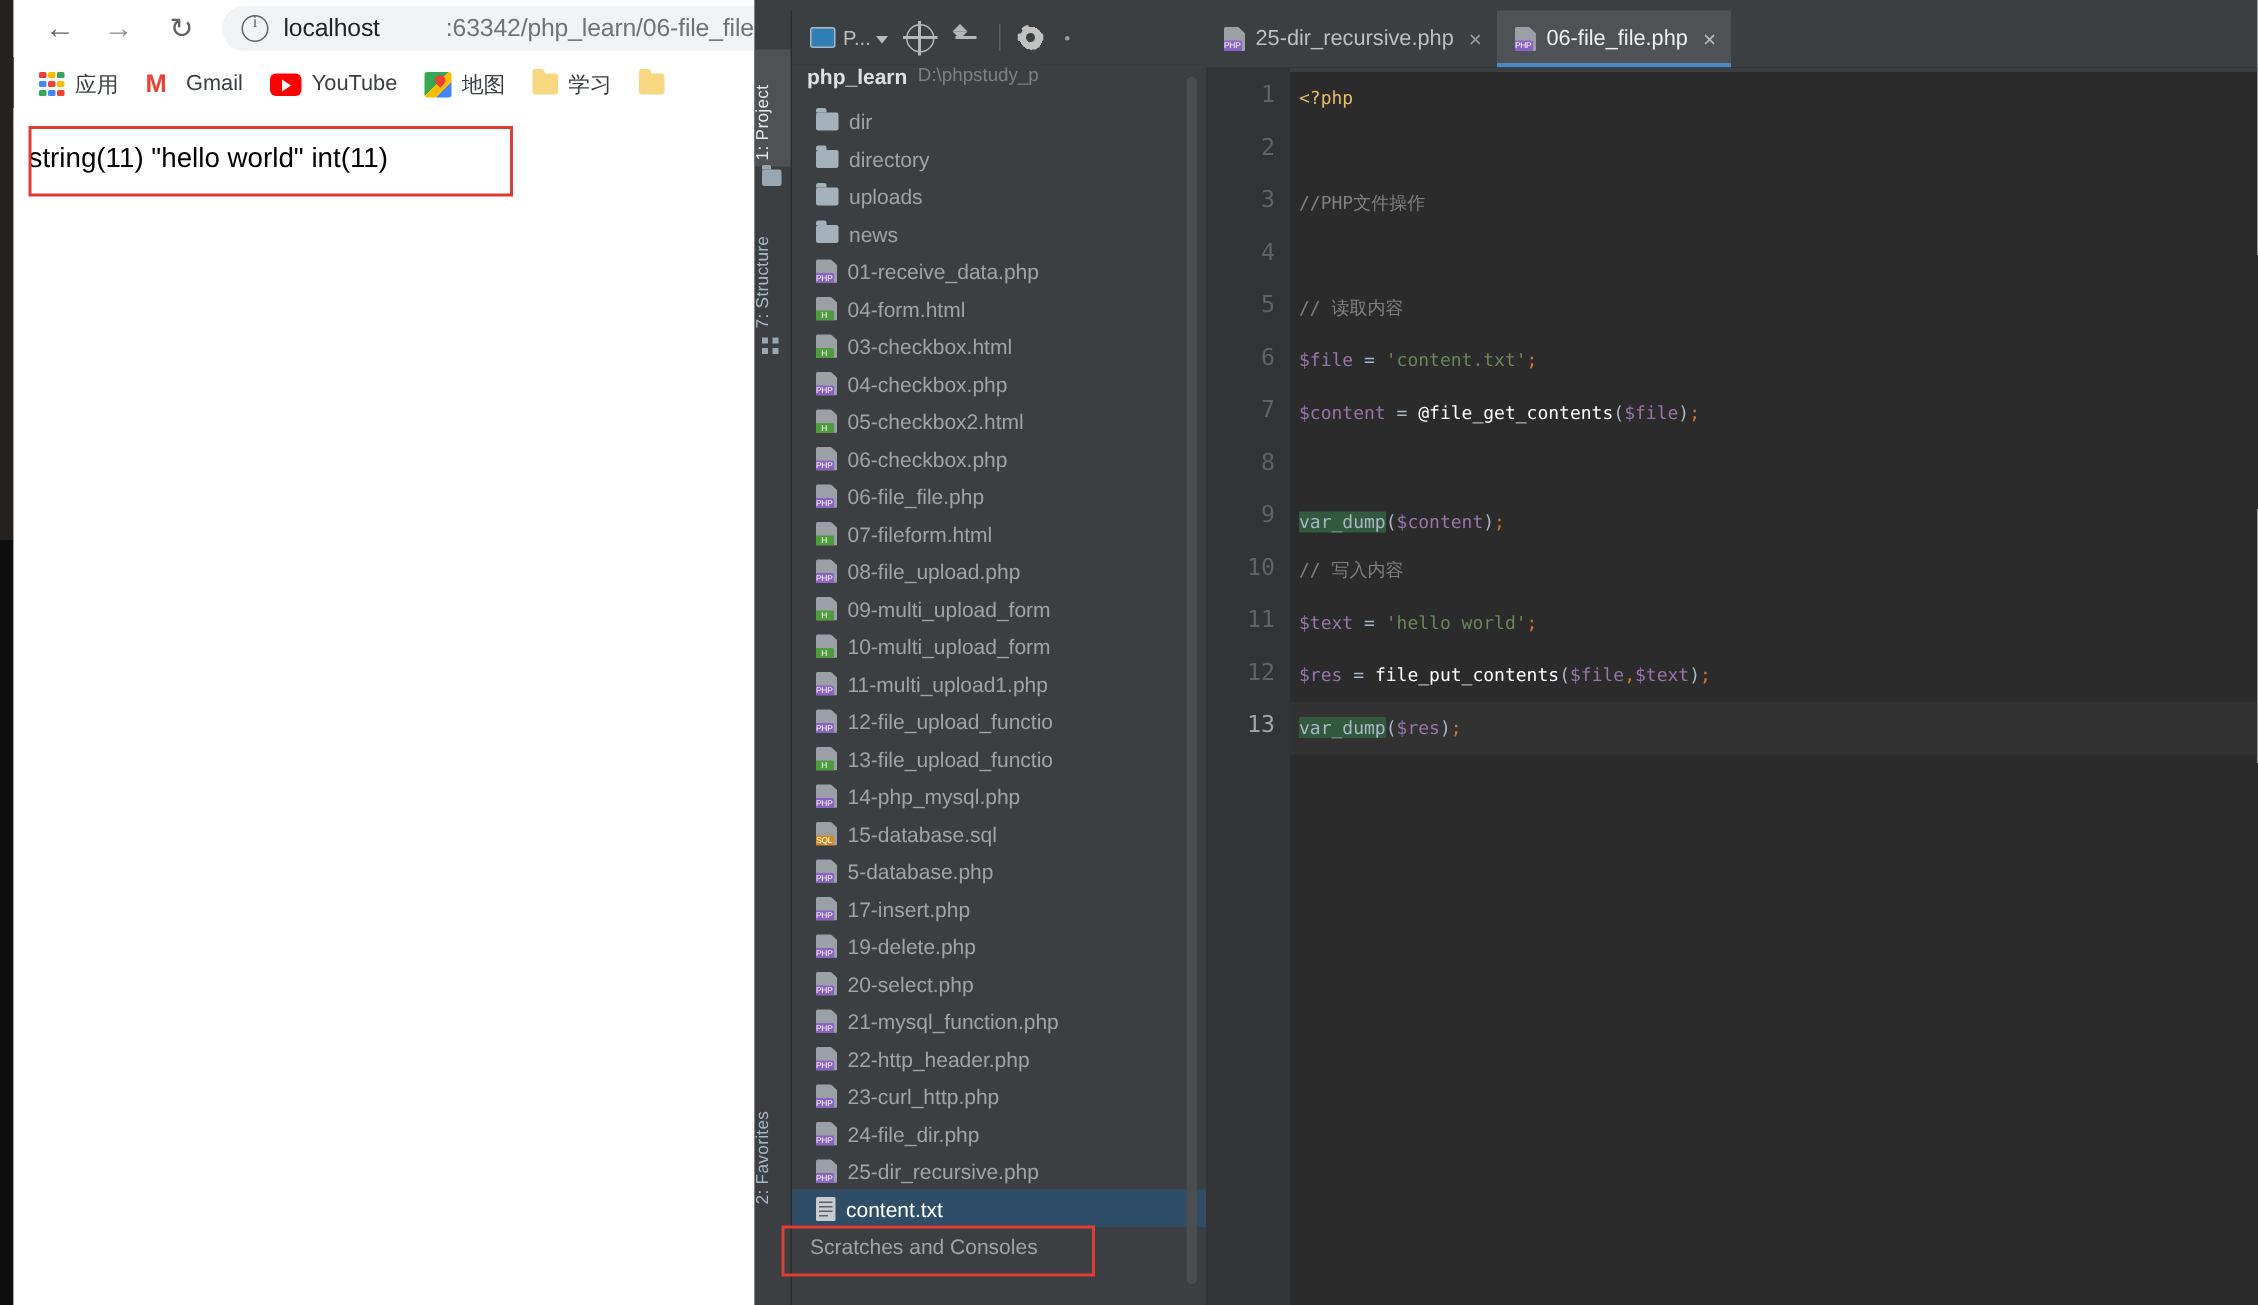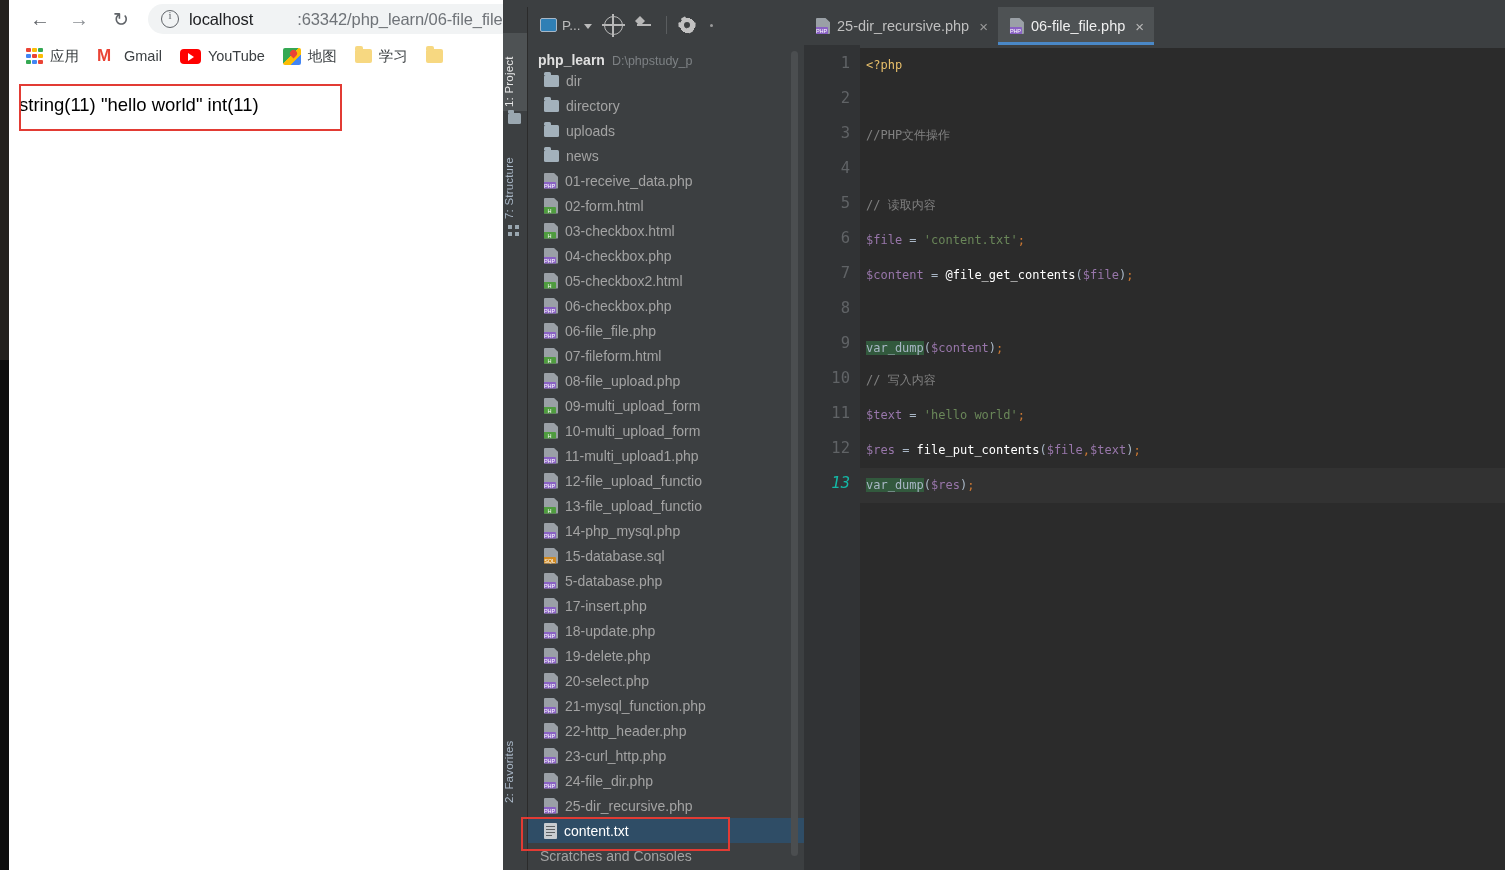--- a/index.html
+++ b/index.html
@@ -208,21 +208,21 @@
   }
   .pt-sep { width:1px; height:18px; background:#5a5d5f; margin-left: 13px; }
   .pt-dot { width:3px;height:3px;background:#9a9a9a;border-radius:50%; margin-left:14px;}
 
   
   .proj-panel {
     position: absolute; left: 25px; top: 43px; width: 276px; height: 827px;
     background: #3c3f41; overflow: hidden;
   }
   .tree-root {
-    display:flex; align-items:flex-end; height: 25px; padding-left: 10px;
+    display:flex; align-items:flex-start; height: 25px; padding-left: 10px;
     white-space: nowrap; overflow:hidden;
   }
   .tree-root .nm { color:#e0e0e0; font-size:14px; font-weight:bold; }
   .tree-root .pth { color:#7d8184; font-size:12.5px; margin-left:7px; }
   .tree-row {
     display:flex; align-items:center; height: 25px; padding-left: 16px;
     white-space: nowrap; overflow:hidden; cursor:default;
   }
   .tree-row .nm { color:#a3a3a3; font-size:14px; margin-left:7px; }
   .tree-row.sel { background:#2f4d66; }
@@ -284,21 +284,21 @@
 
   .gutter {
     position: absolute; left: 301px; top: 45px; width: 56px; height: 825px;
     background: #313335;
   }
   .lnum {
     position:absolute; right: 10px; width: 46px; text-align: right;
     color:#606366; font-size:15.5px;
     font-family: "DejaVu Sans Mono", monospace;
   }
-  .lnum.cur { color:#14b8a6;font-style:italic; }
+  .lnum.cur { color:#a3a3a3; }
 
   .editor {
     position: absolute; left: 357px; top: 45px; width: 645px; height: 825px;
     background: #2b2b2b; overflow: hidden;
   }
   .code-line {
     position:absolute; left: 0; width: 645px; height: 35px;
     white-space:pre; font-size: 12px; line-height: 35px;
     font-family: "DejaVu Sans Mono", monospace;
     padding-left: 6px; box-sizing: border-box;
@@ -454,21 +454,21 @@
           <div class="tree-row">
             <div class="ico-file">
               <span class="badge badge-php">PHP</span>
             </div>
             <span class="nm">01-receive_data.php</span>
           </div>
           <div class="tree-row">
             <div class="ico-file">
               <span class="badge badge-h">H</span>
             </div>
-            <span class="nm">02-form.html</span>
+            <span class="nm">04-form.html</span>
           </div>
           <div class="tree-row">
             <div class="ico-file">
               <span class="badge badge-h">H</span>
             </div>
             <span class="nm">03-checkbox.html</span>
           </div>
           <div class="tree-row">
             <div class="ico-file">
               <span class="badge badge-php">PHP</span>
@@ -551,26 +551,20 @@
             <div class="ico-file">
               <span class="badge badge-php">PHP</span>
             </div>
             <span class="nm">5-database.php</span>
           </div>
           <div class="tree-row">
             <div class="ico-file">
               <span class="badge badge-php">PHP</span>
             </div>
             <span class="nm">17-insert.php</span>
-          </div>
-          <div class="tree-row">
-            <div class="ico-file">
-              <span class="badge badge-php">PHP</span>
-            </div>
-            <span class="nm">18-update.php</span>
           </div>
           <div class="tree-row">
             <div class="ico-file">
               <span class="badge badge-php">PHP</span>
             </div>
             <span class="nm">19-delete.php</span>
           </div>
           <div class="tree-row">
             <div class="ico-file">
               <span class="badge badge-php">PHP</span>

